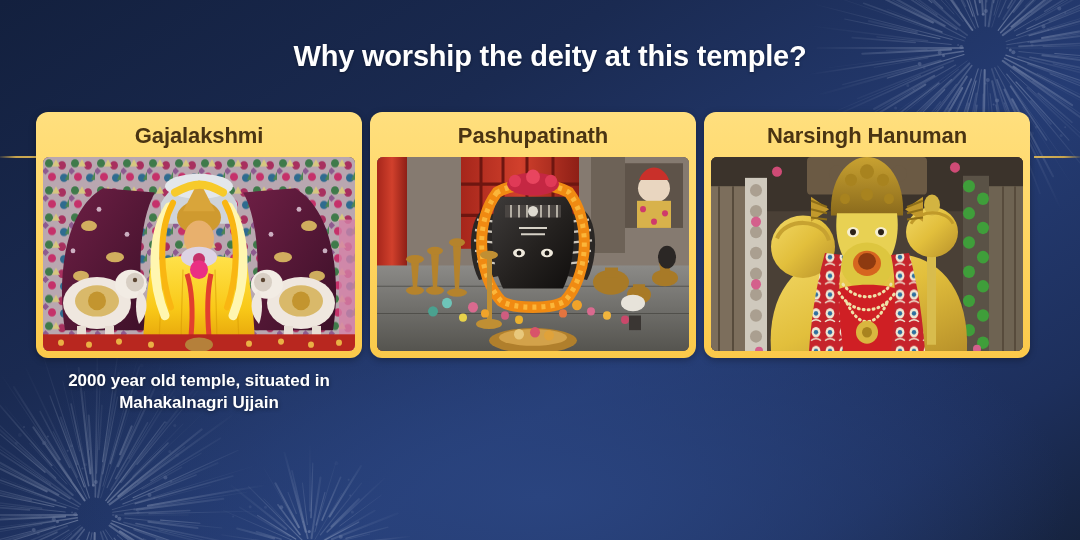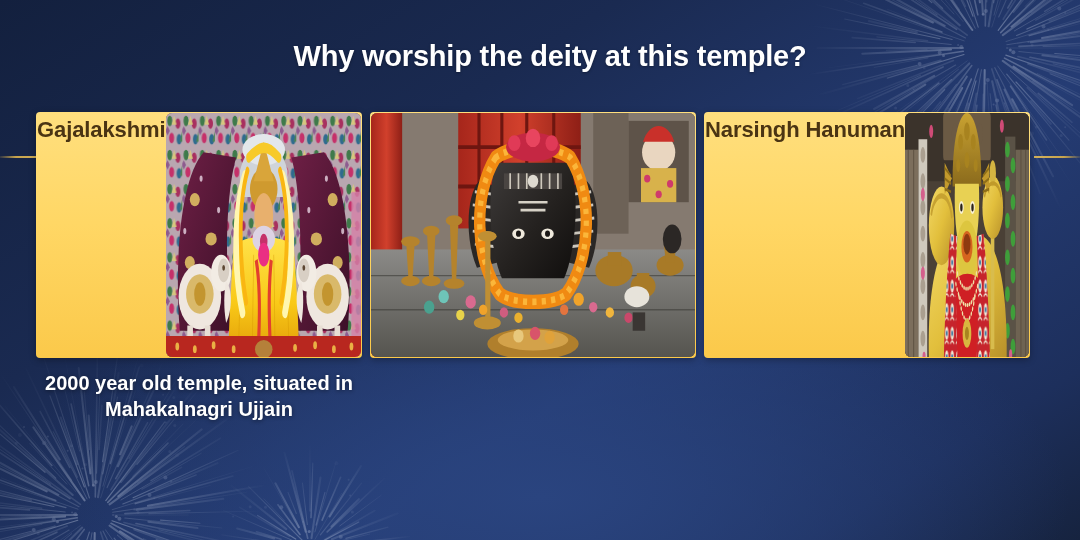--- a/index.html
+++ b/index.html
@@ -42,27 +42,27 @@
   }
 
   
   #cards{
     position:absolute; top:112px; left:36px;
     width:1012px; height:246px;
     display:flex; gap:8px;
   }
   .card{
     width:326px; height:246px;
-    border-radius:4px;
+    border-radius:12px;
     background:linear-gradient(180deg,#ffdf7e 0%,#ffd765 45%,#fbc94a 100%);
     box-shadow:0 2px 7px rgba(0,0,0,.30);
     position:relative;
     overflow:hidden;
-    padding:1px;
-    display:flex; flex-direction:row;
+    padding:7px;
+    display:flex; flex-direction:column;
   }
   .card-title{
     height:38px; line-height:34px;
     text-align:center;
     color:#4a3413;
     font-size:22px; font-weight:bold;
     letter-spacing:-.1px;
     flex:0 0 auto;
   }
   .card-photo{
@@ -77,21 +77,21 @@
 
   
   #captions{
     position:absolute; top:370px; left:36px;
     width:1012px; display:flex; gap:8px;
   }
   .caption{
     width:326px;
     text-align:center;
     color:#ffffff;
-    font-size:20px; font-weight:bold; line-height:1.32;
+    font-size:17px; font-weight:bold; line-height:1.32;
     padding:0 6px;
     text-shadow:0 1px 4px rgba(0,0,0,.45);
   }
 </style>
 </head>
 <body>
 
 <div id="bg">
   <div class="base"></div>
   <svg viewBox="0 0 1080 540">
@@ -788,20 +788,21 @@
             <circle cx="238" cy="177" r="3"></circle>
           <circle cx="268" cy="180" r="3"></circle>
             <circle cx="296" cy="178" r="3"></circle>
         </g>
         <ellipse cx="156" cy="180" rx="14" ry="7" fill="#b5803a"></ellipse>
       </svg>
     </div>
   </div>
 
   <div class="card">
+    <div class="card-title">Pashupatinath</div>
     <div class="card-photo">
       <svg viewBox="0 0 312 186" preserveAspectRatio="none">
         <defs>
           <linearGradient id="redPil" x1="0" y1="0" x2="1" y2="0">
             <stop offset="0%" stop-color="#a6261b"></stop>
             <stop offset="50%" stop-color="#d1402c"></stop>
             <stop offset="100%" stop-color="#8e1f16"></stop>
           </linearGradient>
           <linearGradient id="stoneFloor" x1="0" y1="0" x2="0" y2="1">
             <stop offset="0%" stop-color="#8b8a87"></stop>

